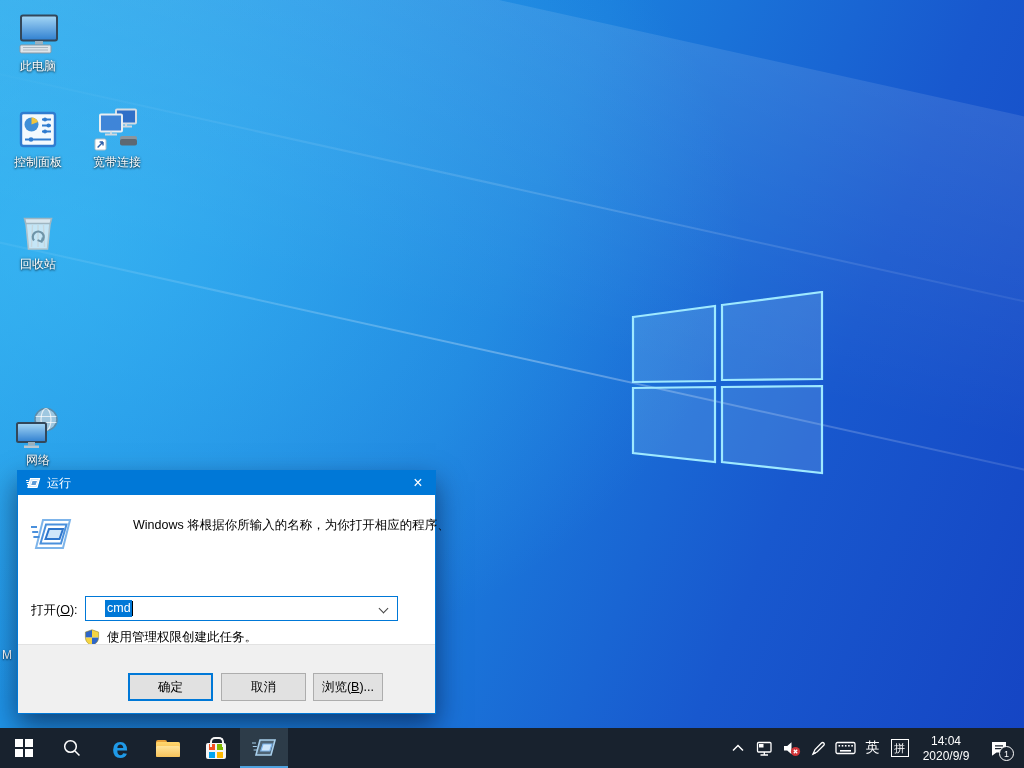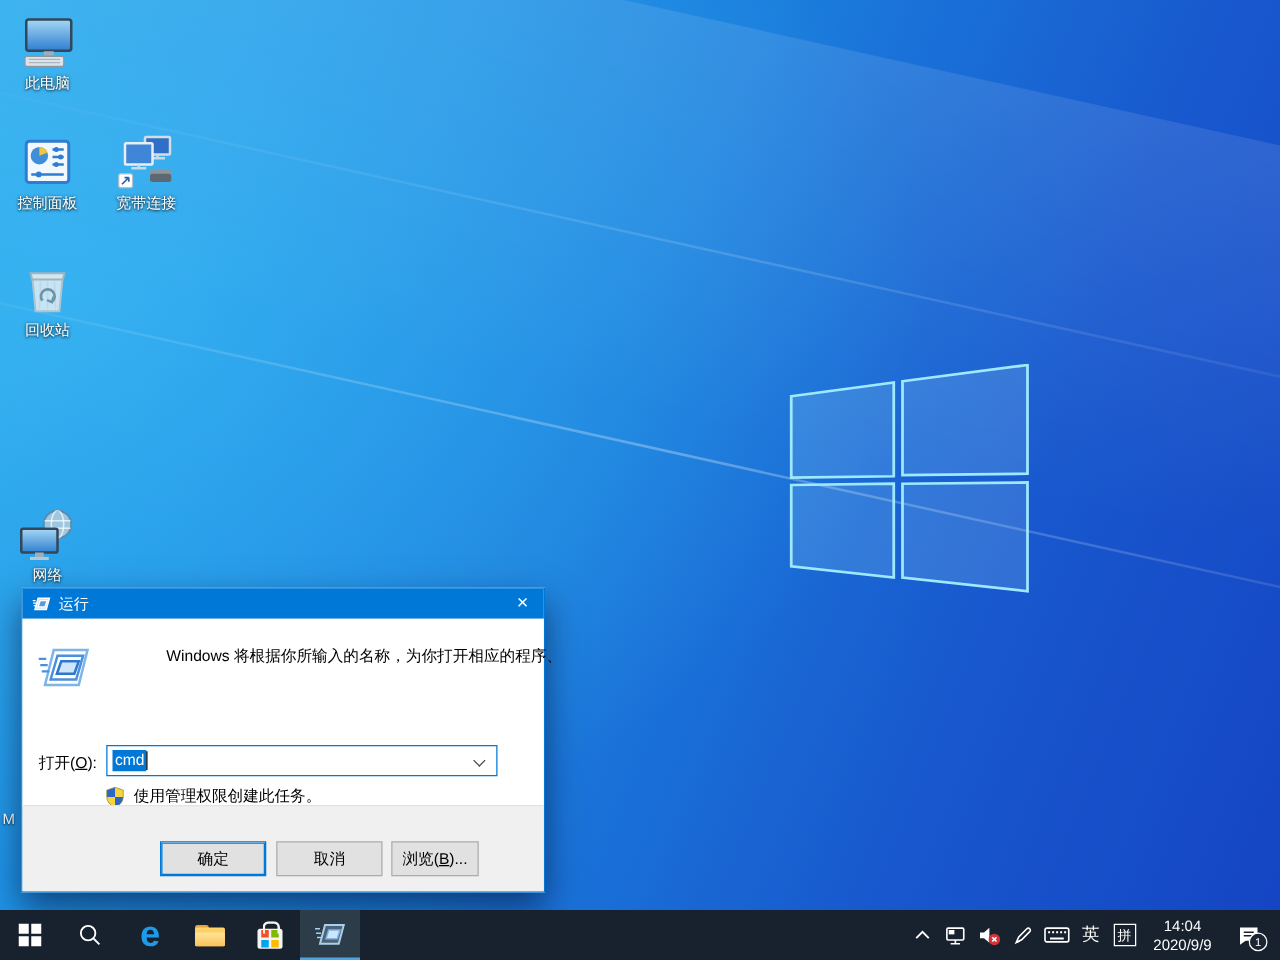--- a/index.html
+++ b/index.html
@@ -32,21 +32,21 @@
   .dlg-title { height:24px; background:#0078d7; display:flex; align-items:center; padding-left:8px; }
   .dlg-title .ttl { color:#fff; font-size:12px; margin-left:6px; }
   .dlg-close { margin-left:auto; width:34px; height:24px; display:flex; align-items:center; justify-content:center;
                color:#fff; font-size:16px; line-height:16px; cursor:default; }
   .dlg-body { position:relative; height:150px; background:#fff; }
   .runicon-big { position:absolute; left:12px; top:22px; }
   .dlg-desc { position:absolute; left:67px; top:22px; width:330px; line-height:17.5px;margin-left:48px; }
   .open-row { position:absolute; left:13px; top:107px; display:flex; align-items:center; }
   .open-lbl { width:54px; }
   .combo { position:absolute; left:67px; top:101px; width:313px; height:25px; border:1px solid #0078d7; background:#fff;
-           display:flex; align-items:center; padding-left:4px; }
+           display:flex; align-items:center; padding-left:19px; }
   .combo .sel { background:#0078d7; color:#fff; padding:1px 1px 2px 2px; }
   .combo .caret { width:0; height:15px; border-left:1px solid #000; }
   .combo .chev { position:absolute; right:10px; top:8px; width:7px; height:7px;
                  border-right:1.4px solid #444; border-bottom:1.4px solid #444; transform:rotate(45deg); }
   .admin-row { position:absolute; left:66px; top:134px; display:flex; align-items:center; gap:7px; }
   .dlg-footer { position:absolute; left:0; right:0; bottom:0; height:69px; background:#f0f0f0; border-top:1px solid #e2e2e2; }
   .btn { position:absolute; top:202px; width:85px; height:28px; background:#e1e1e1; border:1px solid #adadad;
          display:flex; align-items:center; justify-content:center; font-size:12.5px; cursor:default; }
   .btn.default { border:1px solid #0078d7; box-shadow:inset 0 0 0 1px #0078d7; }
   .btn-ok { left:110px; } .btn-cancel { left:203px; } .btn-browse { left:295px; width:70px; }

